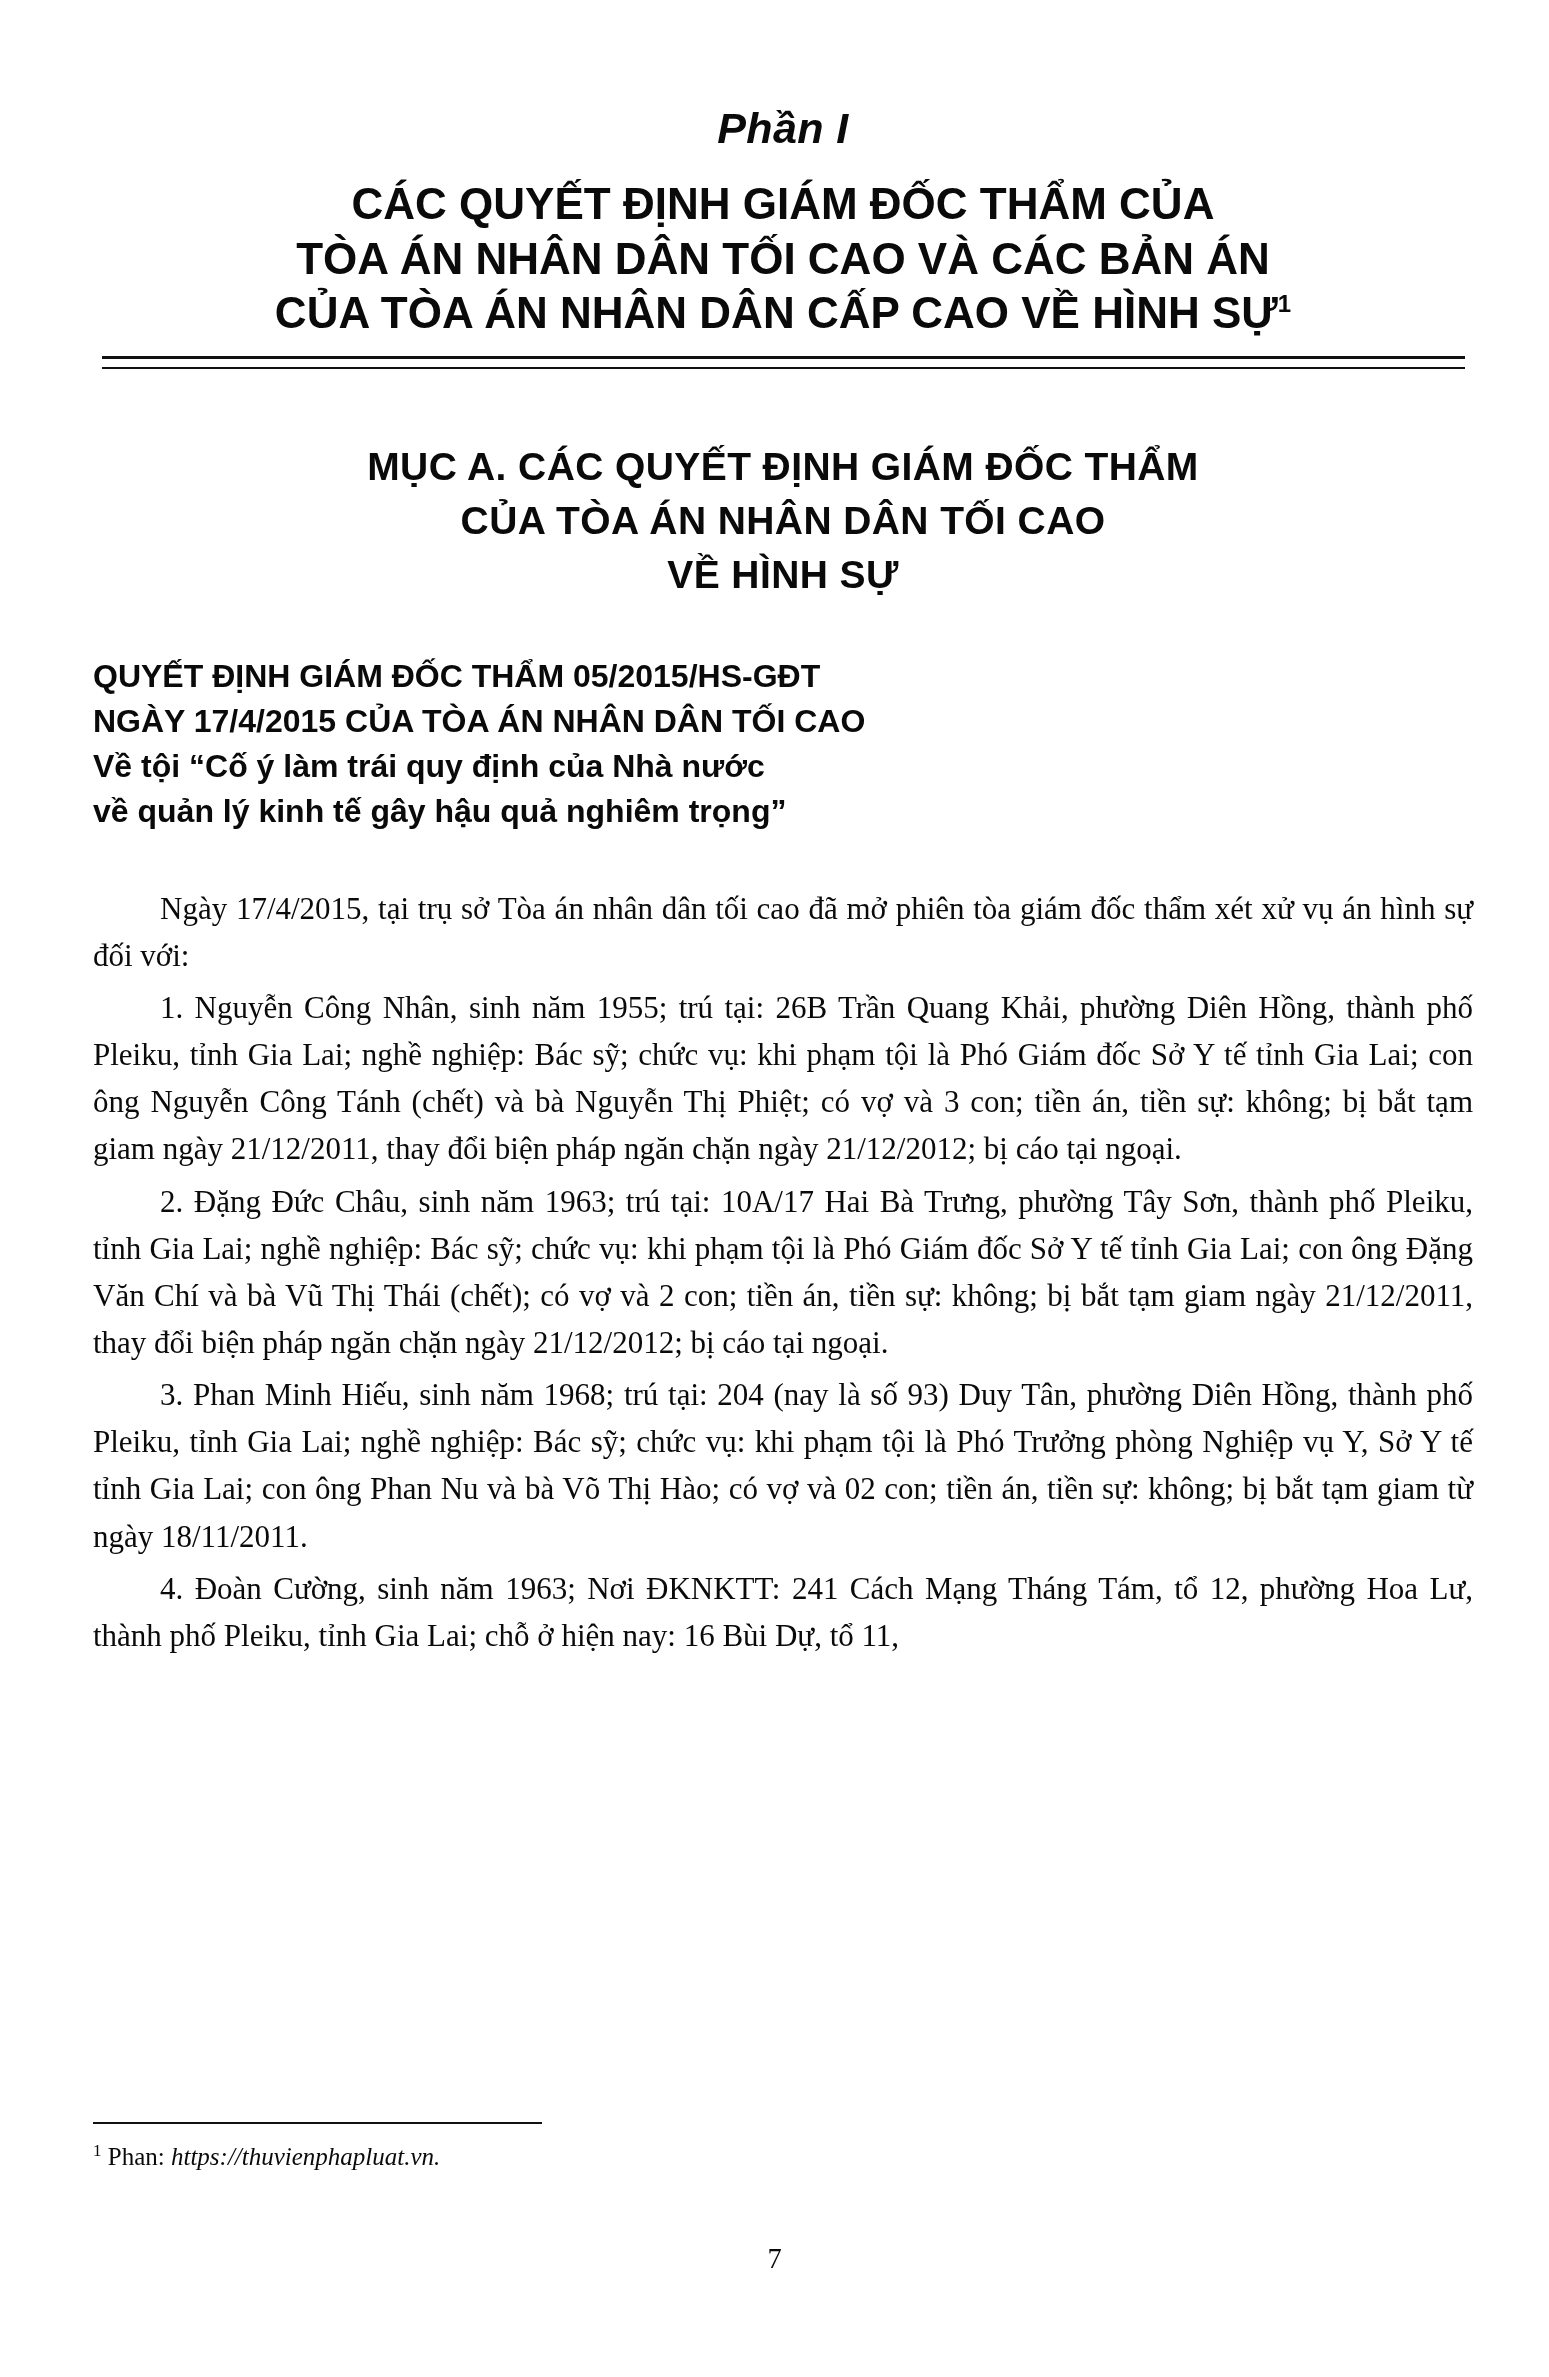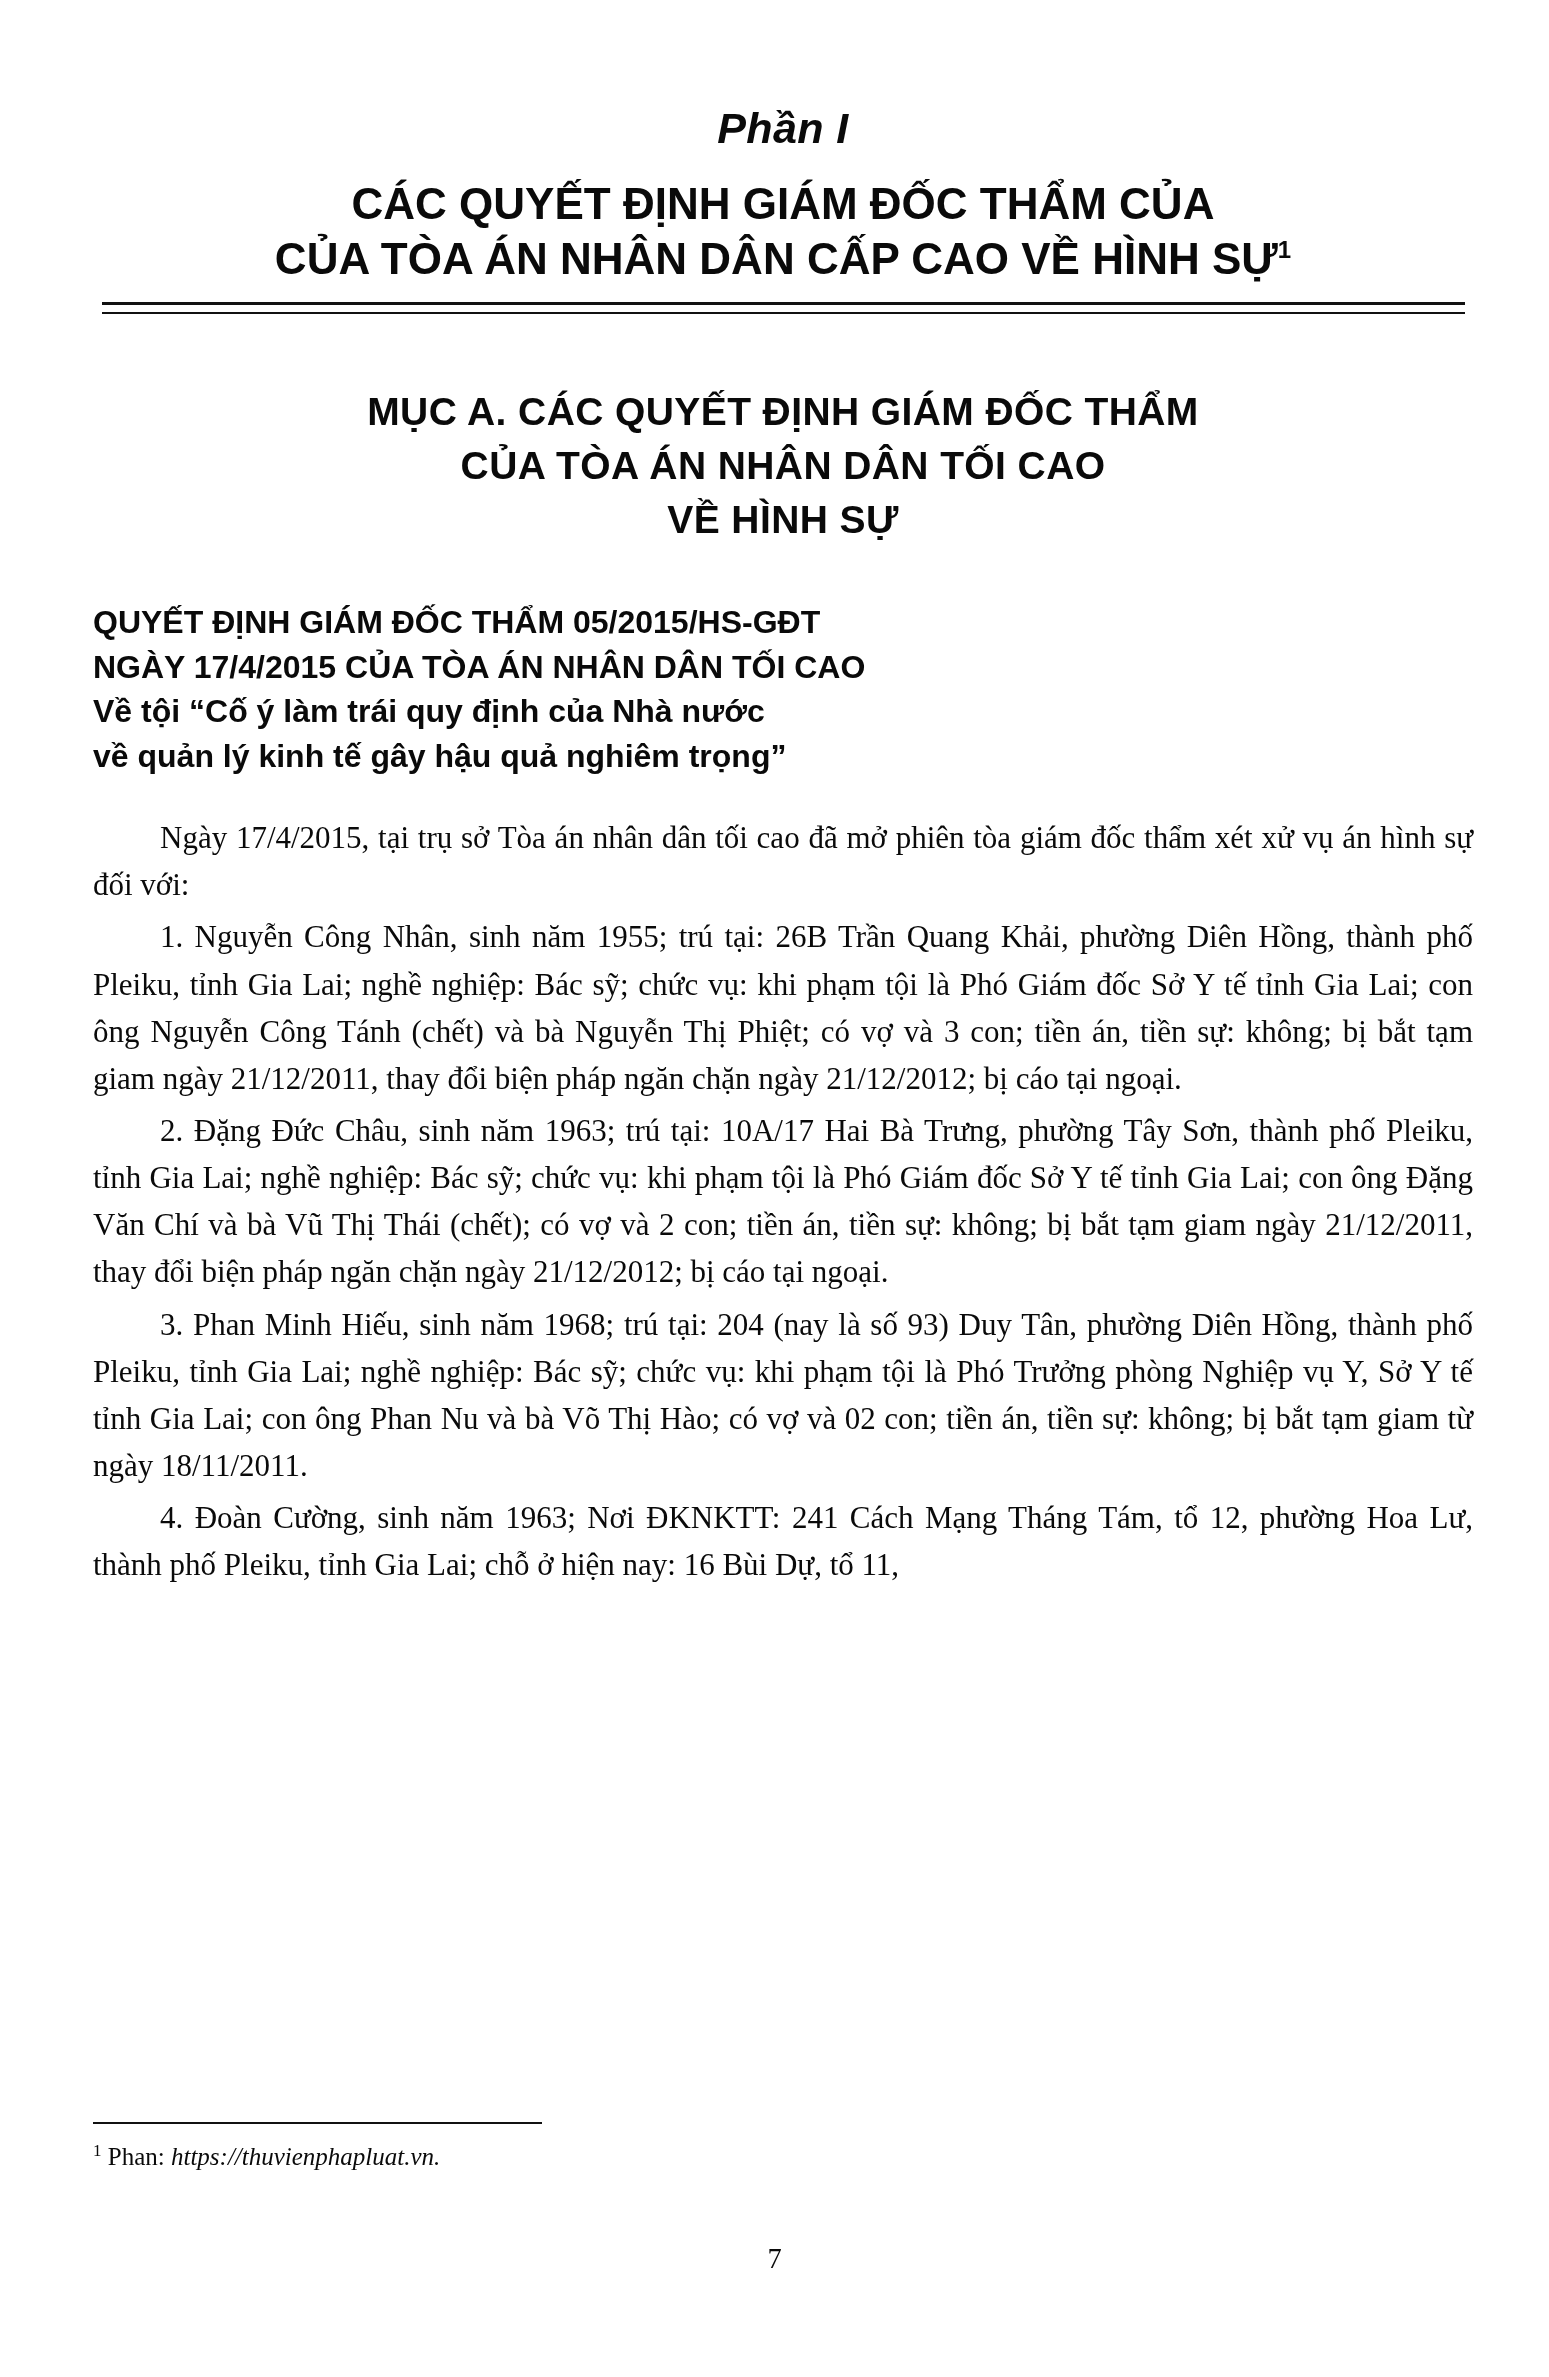--- a/index.html
+++ b/index.html
@@ -77,21 +77,21 @@
     margin-top: 53px;
     text-align: left;
     font-family: "Liberation Sans", sans-serif;
     font-weight: bold;
     font-size: 32px;
     line-height: 1.4;
   }
 
   
   .body-text {
-    margin-top: 35px;
+    margin-top: 51px;
     font-family: "Liberation Serif", serif;
     font-size: 31px;
     line-height: 1.52;
     text-align: justify;
     text-justify: inter-word;
   }
   .body-text p {
     margin: 0 0 5.2px 0;
     text-indent: 67px;
   }
@@ -134,20 +134,21 @@
 </head>
 <body>
 
 <div class="page">
   <div class="content">
 
     <div class="part-label">Phần I</div>
 
     <div class="part-title">
       <div>CÁC QUYẾT ĐỊNH GIÁM ĐỐC THẨM CỦA</div>
+      <div>TÒA ÁN NHÂN DÂN TỐI CAO VÀ CÁC BẢN ÁN</div>
       <div><span>CỦA TÒA ÁN NHÂN DÂN CẤP CAO VỀ HÌNH SỰ</span><span class="sup">1</span></div>
     </div>
 
     <div class="double-rule"></div>
 
     <div class="section-heading">
       <div>MỤC A. CÁC QUYẾT ĐỊNH GIÁM ĐỐC THẨM</div>
       <div>CỦA TÒA ÁN NHÂN DÂN TỐI CAO</div>
       <div>VỀ HÌNH SỰ</div>
     </div>

